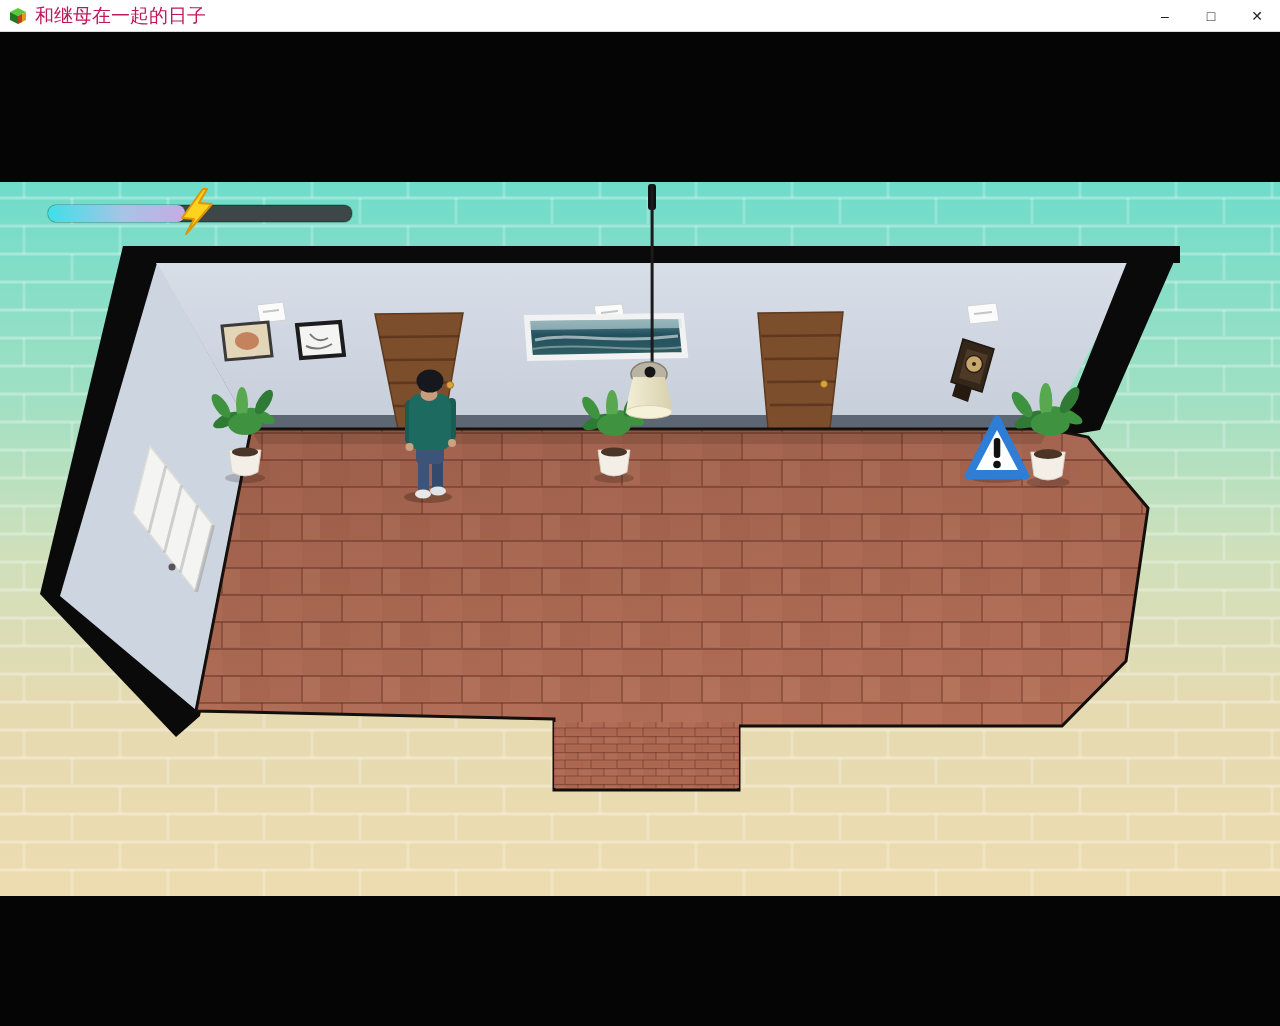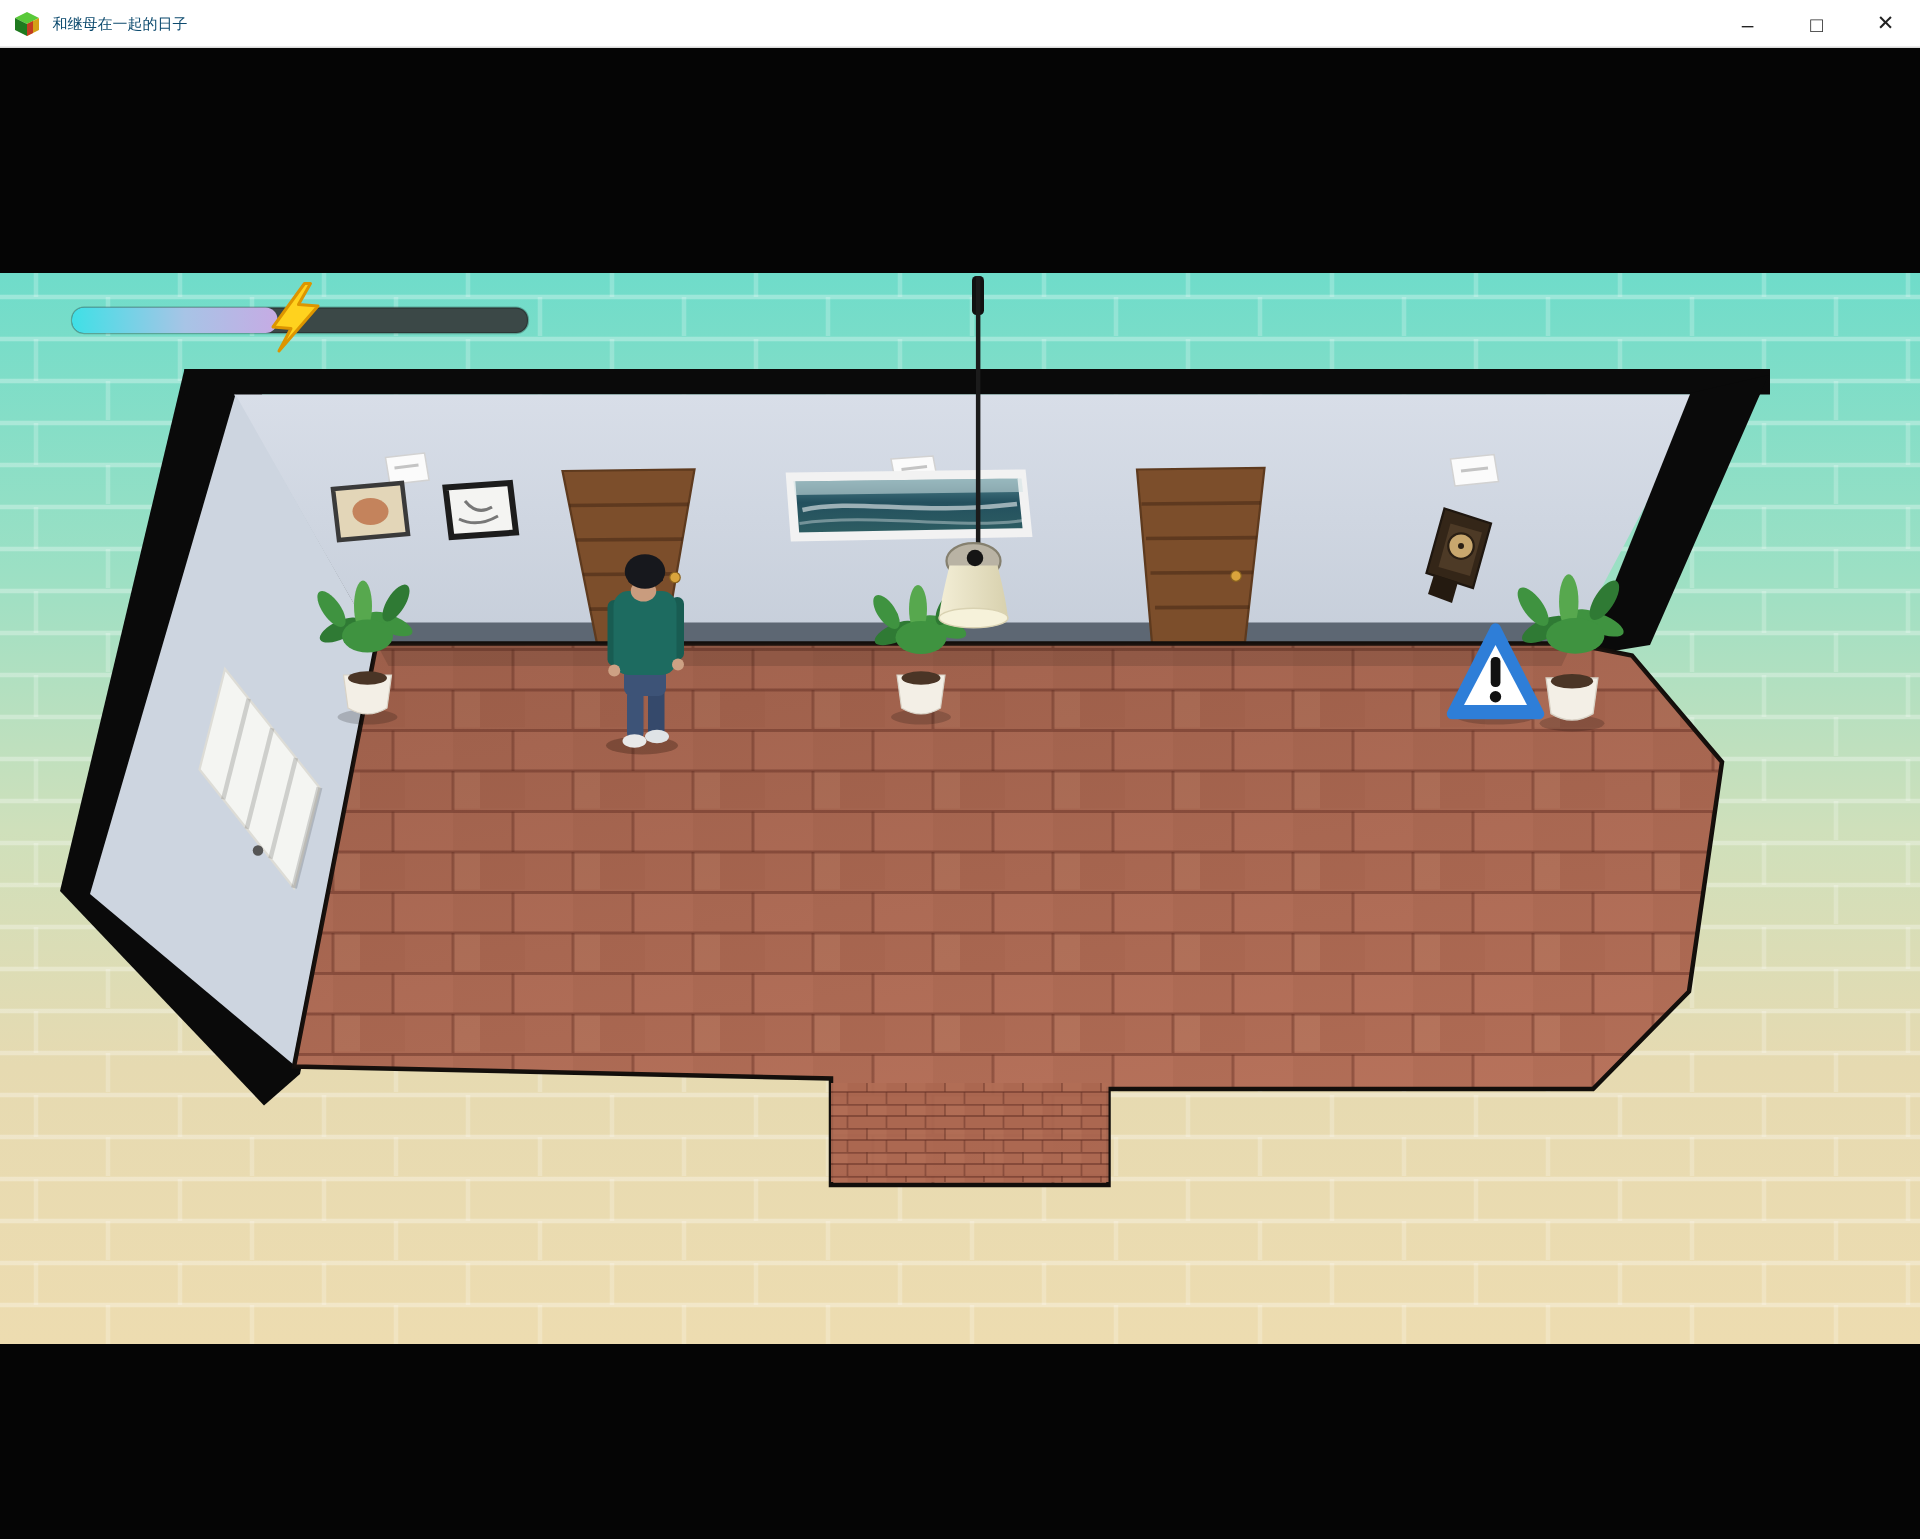--- a/index.html
+++ b/index.html
@@ -1,21 +1,21 @@
 <!DOCTYPE html>
 <html><head>
 <meta charset="utf-8">
 <style>
   html,body{margin:0;padding:0;width:1280px;height:1026px;overflow:hidden;
     font-family:"Liberation Sans","DejaVu Sans",sans-serif;background:#000;}
   .window{position:relative;width:1280px;height:1026px;background:#000;}
   .titlebar{position:absolute;top:0;left:0;width:1280px;height:32px;background:#ffffff;
     border-bottom:1px solid #d9d9d9;display:flex;align-items:center;box-sizing:border-box;}
   .titlebar .appicon{width:18px;height:18px;margin-left:9px;margin-right:8px;flex:0 0 auto;}
-  .titlebar .title{font-size:10px;color:#0c4a6e;white-space:nowrap;}
+  .titlebar .title{font-size:19px;color:#be185d;white-space:nowrap;}
   .titlebar .spacer{flex:1 1 auto;}
   .wbtn{width:46px;height:31px;display:flex;align-items:center;justify-content:center;
     font-size:14px;color:#222;cursor:default;user-select:none;}
   .gamesvg{position:absolute;top:32px;left:0;}
 </style>
 </head>
 <body>
 
 <div class="window">
 

